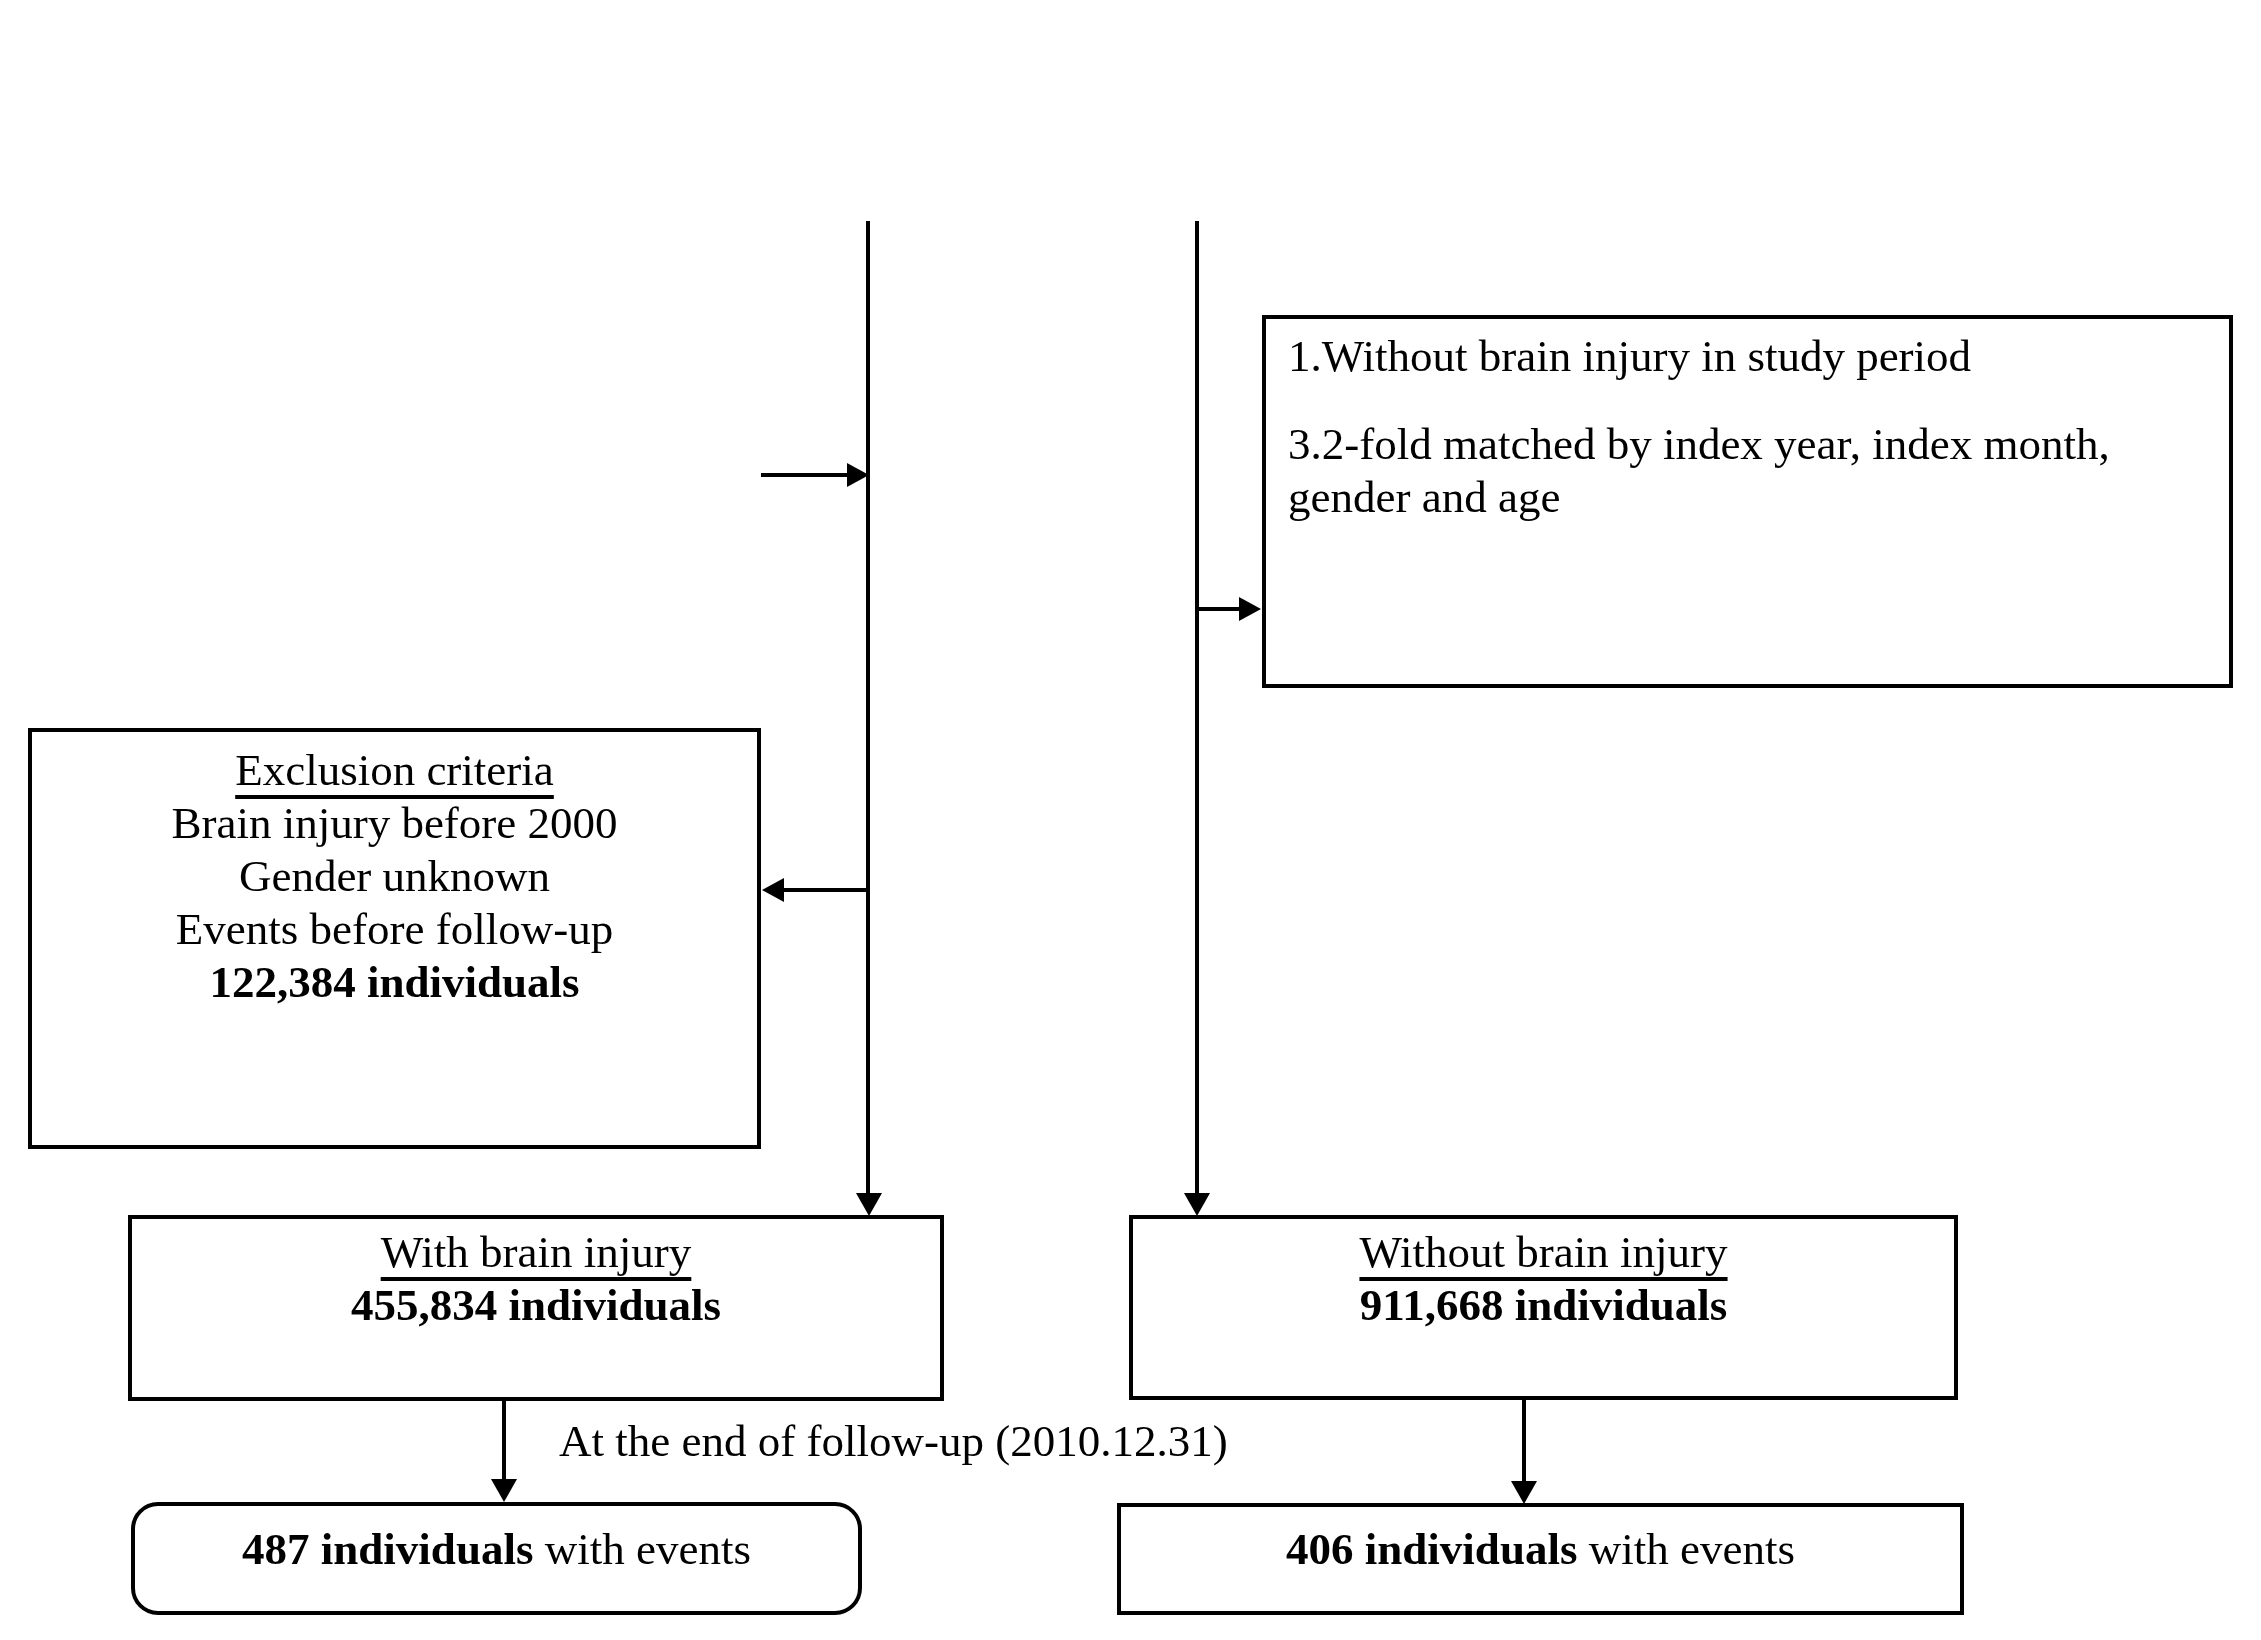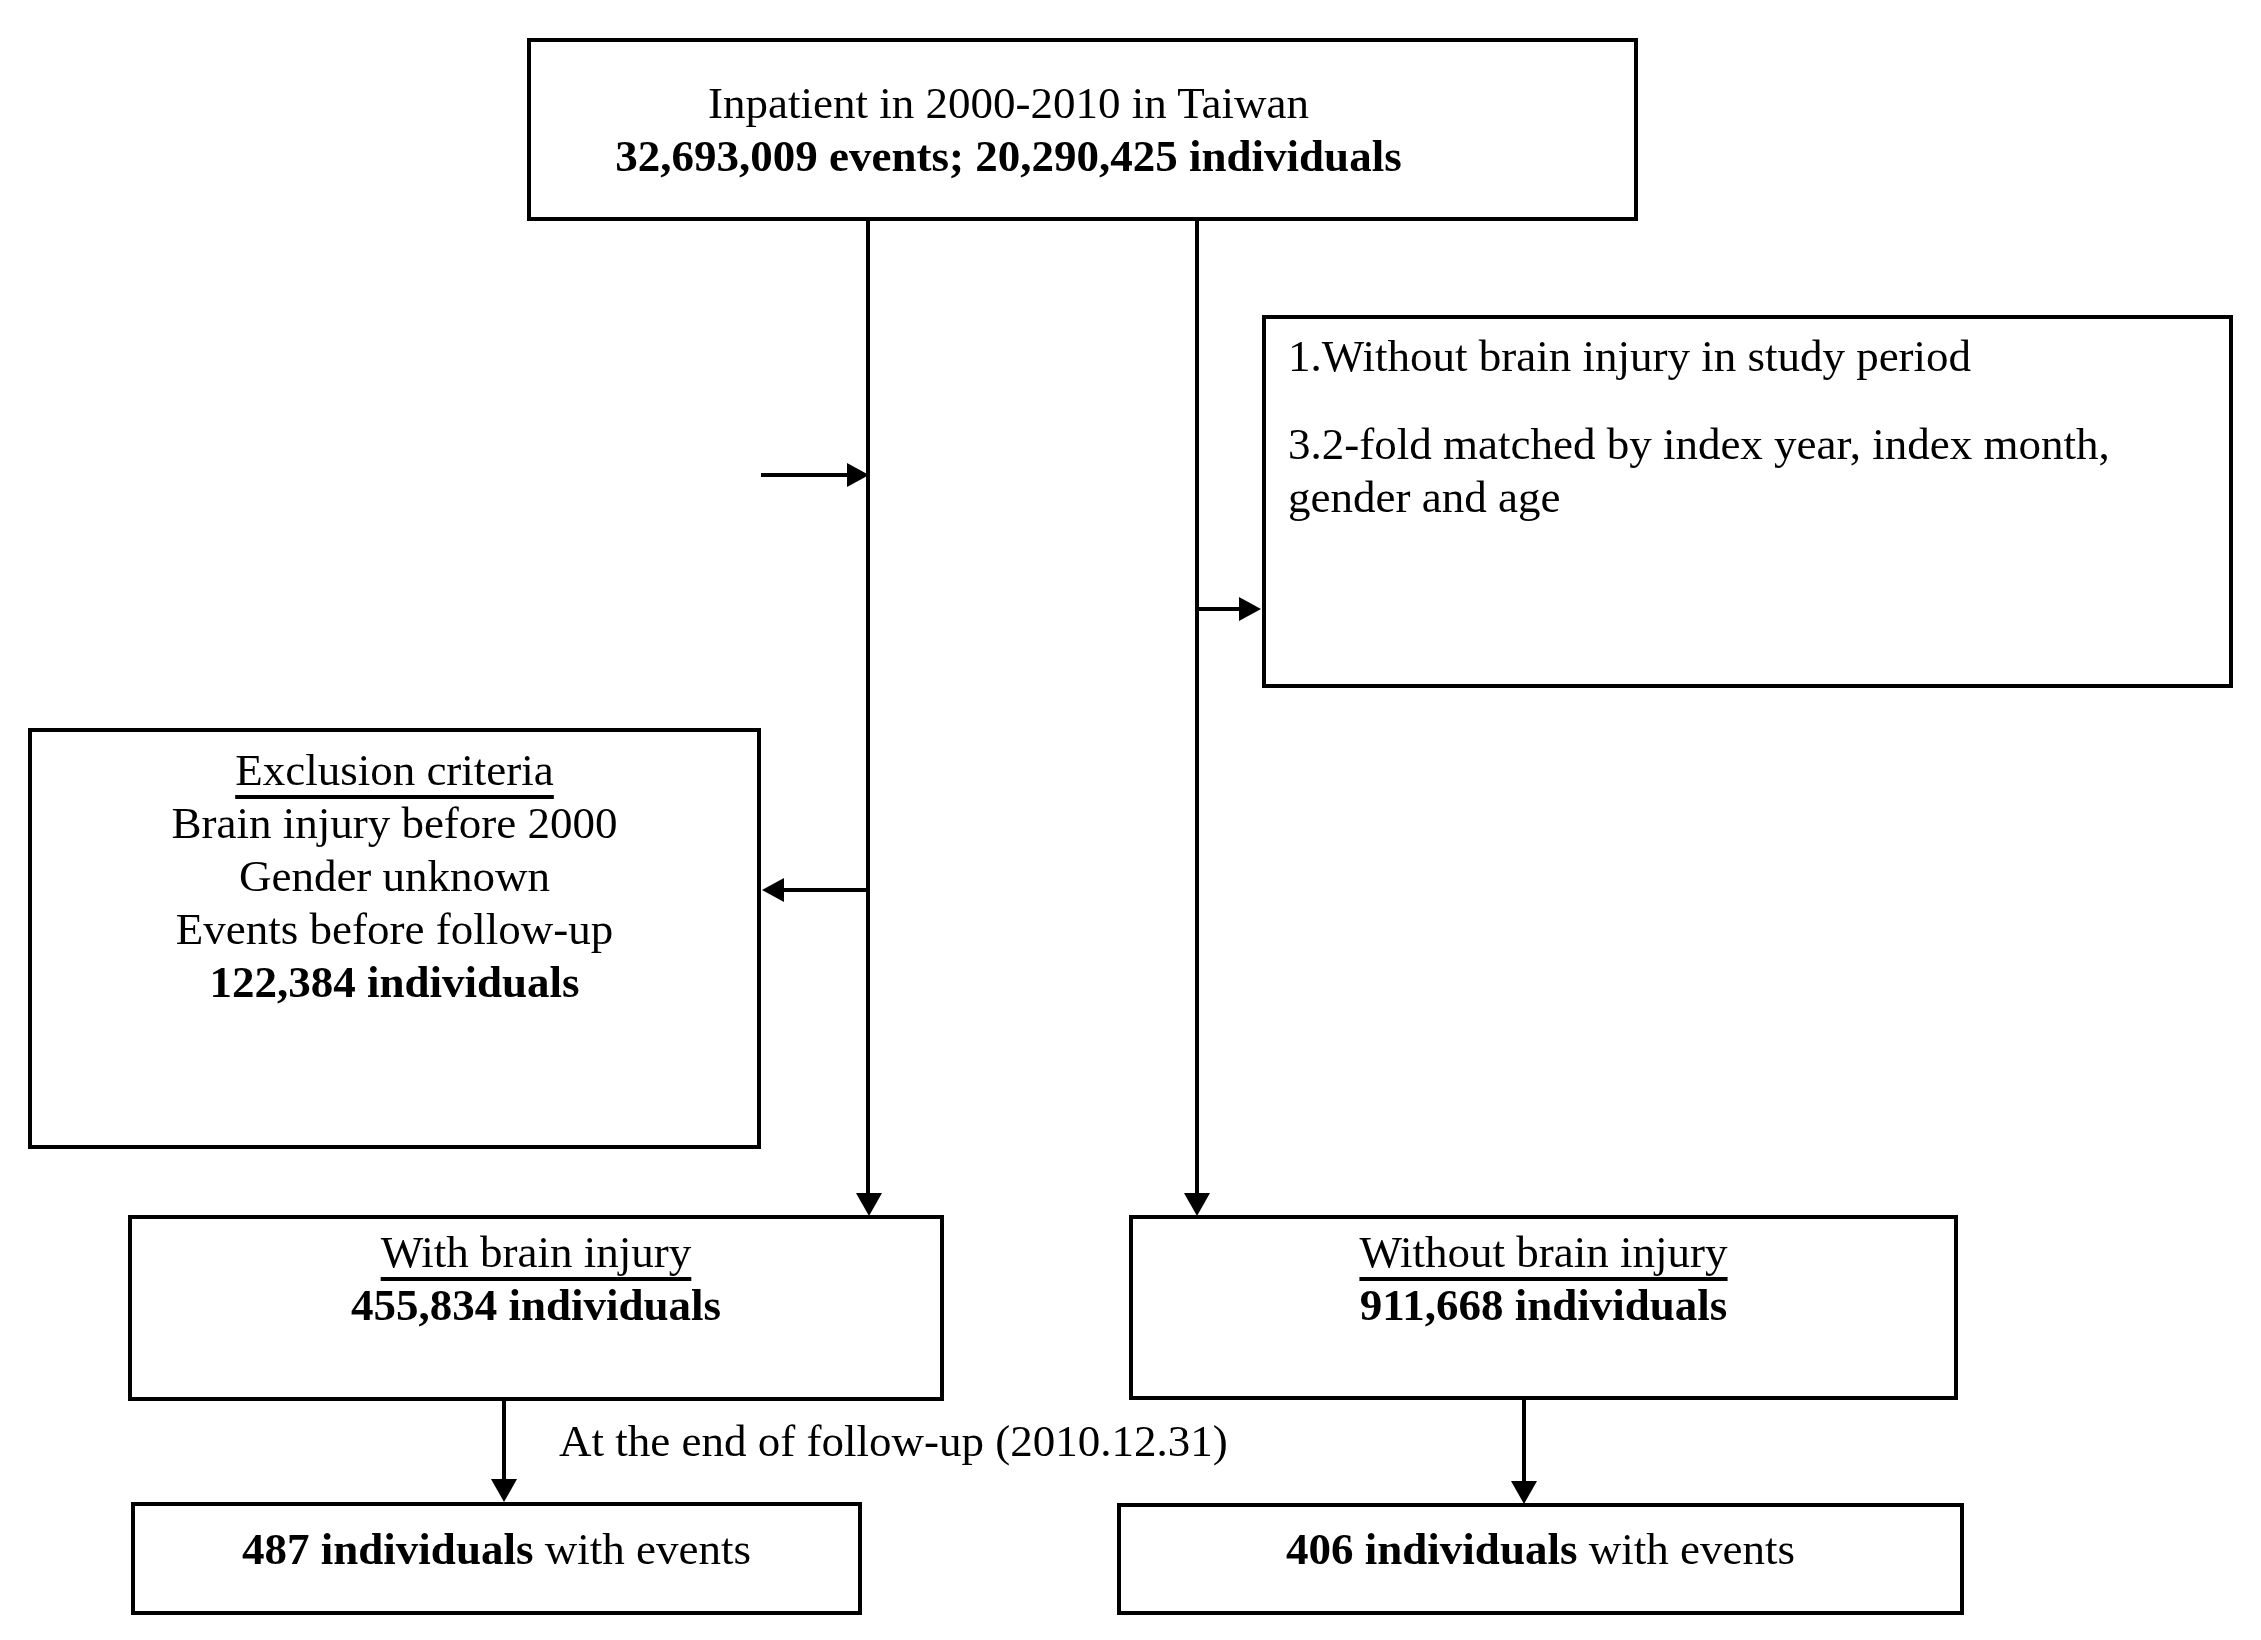--- a/index.html
+++ b/index.html
@@ -24,21 +24,21 @@
            flex-direction:column;justify-content:center;padding-right:148px;}
   #inclusion-box{left:28px;top:310px;width:733px;height:352px;padding-top:13.5px;}
   #matched-box{left:1262px;top:315px;width:971px;height:373px;text-align:left;
                padding:11px 22px;}
   #matched-box p{margin:0 0 35px 0;white-space:pre-line;}
   #matched-box p:last-child{margin-bottom:0;}
   #exclusion-box{left:28px;top:728px;width:733px;height:421px;padding-top:12.3px;}
   #with-box{left:128px;top:1215px;width:816px;height:186px;padding-top:7.4px;}
   #without-box{left:1129px;top:1215px;width:829px;height:185px;padding-top:7.4px;}
   #events-left-box{left:131px;top:1502px;width:731px;height:113px;display:flex;
-                   align-items:center;justify-content:center;padding-bottom:18.4px;}
+                   align-items:center;justify-content:center;padding-bottom:18.4px;border-radius:27px;}
   #events-right-box{left:1117px;top:1503px;width:847px;height:112px;display:flex;
                     align-items:center;justify-content:center;padding-bottom:18.4px;}
   #followup-label{position:absolute;left:559px;top:1415px;}
 </style>
 </head>
 <body>
 
 <div id="stage">
 
   <div class="line" style="left:866px;top:221px;width:4.3px;height:973px;"></div>
@@ -55,24 +55,20 @@
 
   <div class="line" style="left:1195px;top:607px;width:45px;height:4.3px;"></div>
   <div class="arr right" style="left:1239px;top:597px;"></div>
 
   <div class="line" style="left:502px;top:1401px;width:4.3px;height:80px;"></div>
   <div class="arr down" style="left:491px;top:1479px;"></div>
 
   <div class="line" style="left:1522px;top:1400px;width:4.3px;height:81px;"></div>
   <div class="arr down" style="left:1511px;top:1481px;"></div>
 
-  <div class="box" id="top-box">
-    <div>Inpatient in 2000-2010 in Taiwan</div>
-    <div class="b">32,693,009 events; 20,290,425 individuals</div>
-  </div>
 
 
   <div class="box" id="matched-box">
     <p>1.Without brain injury in study period</p>
     <p>3.2-fold matched by index year, index month,
 gender and age</p>
   </div>
 
   <div class="box" id="exclusion-box">
     <div><span class="u">Exclusion criteria</span></div>

